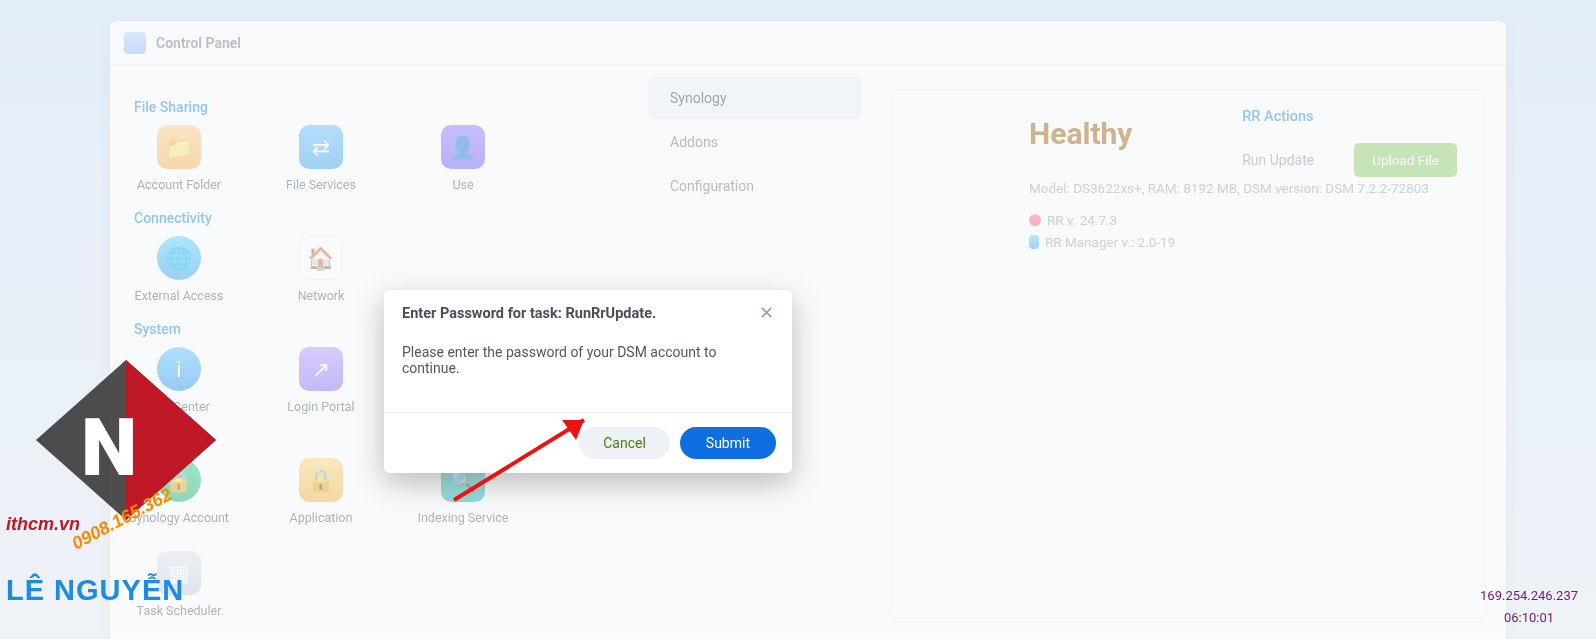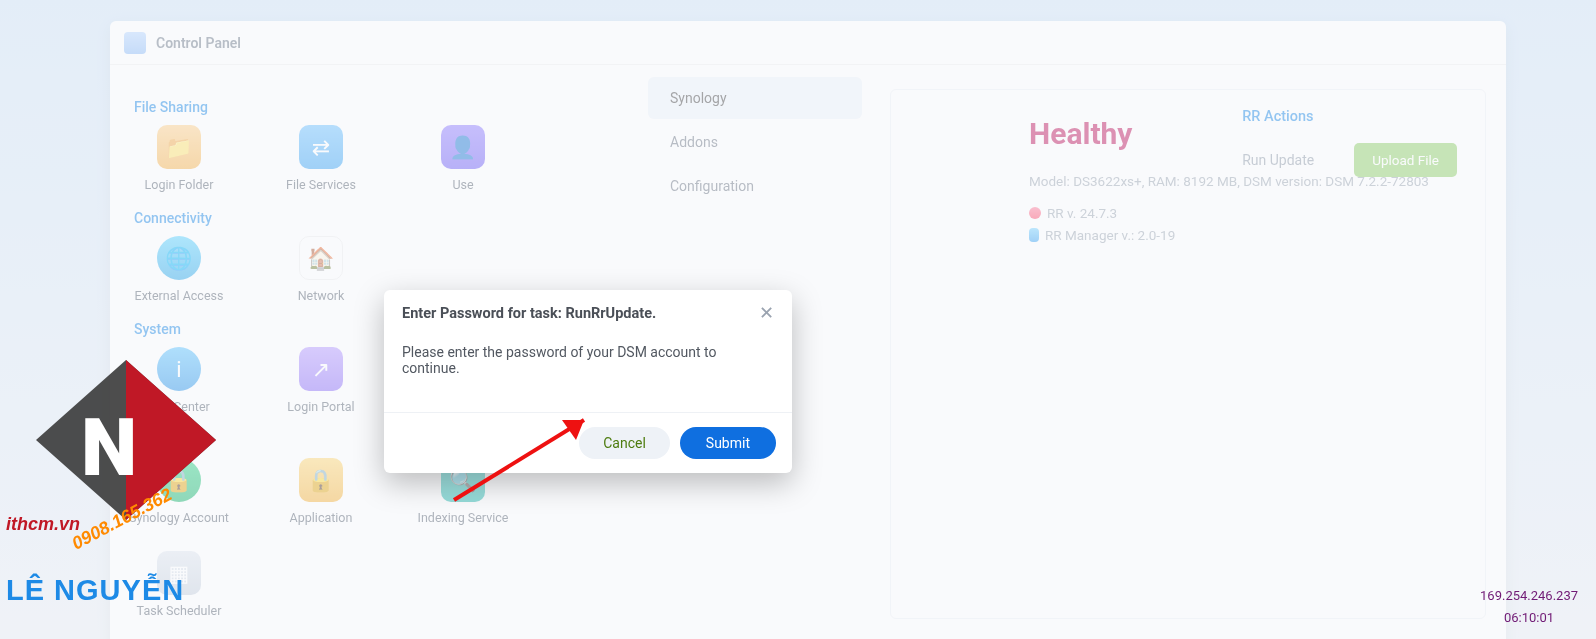--- a/index.html
+++ b/index.html
@@ -39,21 +39,21 @@
 
 .nav-col { width: 230px; padding-top: 10px; }
 .nav-item { height: 42px; display:flex; align-items:center; padding: 0 22px; color:#6d7684; font-size:14px; border-radius:6px; margin: 2px 8px; cursor:pointer; gap:10px; }
 .nav-item.active { background:#eef3fa; color:#444; }
 .gear-icon { width:16px; height:16px; display:inline-block; }
 .gear-icon svg{ width:16px; height:16px; fill:#9aa3b0; }
 
 
 .main-panel { flex:1; padding: 24px 20px; position:relative; }
 .health-card { background:#fff; border:1px solid #eef1f5; border-radius:6px; padding: 26px 28px; min-height: 530px; position:relative; }
-.health-title { font-size:30px; font-weight:700; color:#be185d; margin-bottom:20px; }
+.health-title { font-size:30px; font-weight:700; color:#a16207; margin-bottom:27px; }
 .health-sub { font-size:13.5px; color:#9ca6b2; margin-bottom:14px; line-height:1.5; }
 .health-line { font-size:13.5px; color:#9ca6b2; margin-bottom:6px; display:flex; align-items:center; gap:6px; }
 .pill-red{ width:12px; height:12px; border-radius:6px; background: linear-gradient(#ff7c9a,#ff4d6d); display:inline-block; }
 .pill-blue{ width:10px; height:14px; border-radius:4px; background: linear-gradient(#77d2ff,#3aa3f3); display:inline-block; }
 
 .rr-actions { position:absolute; right: 28px; top: 18px; text-align:left; }
 .rr-title { color:#1d8ae6; font-size:14.5px; font-weight:500; margin-bottom:18px; }
 .rr-row { display:flex; align-items:center; gap:40px; }
 .rr-run { color:#8f9aa8; font-size:14px; cursor:pointer; }
 .btn-upload{ background:#8fcf67; color:#fff; border:none; border-radius:5px; padding:9px 18px; font-size:13.5px; cursor:pointer; }
@@ -94,21 +94,21 @@
     <div class="cp-ticon"></div>
     <div class="cp-title">Control Panel</div>
   </div>
   <div class="cp-body">
     <div class="cp-grid">
 
       <div class="cp-section-title">File Sharing</div>
       <div class="cp-items">
         <div class="cp-item">
           <div class="cp-icon i-folder">📁</div>
-          <div class="cp-item-label">Login Folder</div>
+          <div class="cp-item-label">Account Folder</div>
         </div>
         <div class="cp-item">
           <div class="cp-icon i-share">⇄</div>
           <div class="cp-item-label">File Services</div>
         </div>
         <div class="cp-item">
           <div class="cp-icon i-user">👤</div>
           <div class="cp-item-label">Use</div>
         </div>
       </div>

